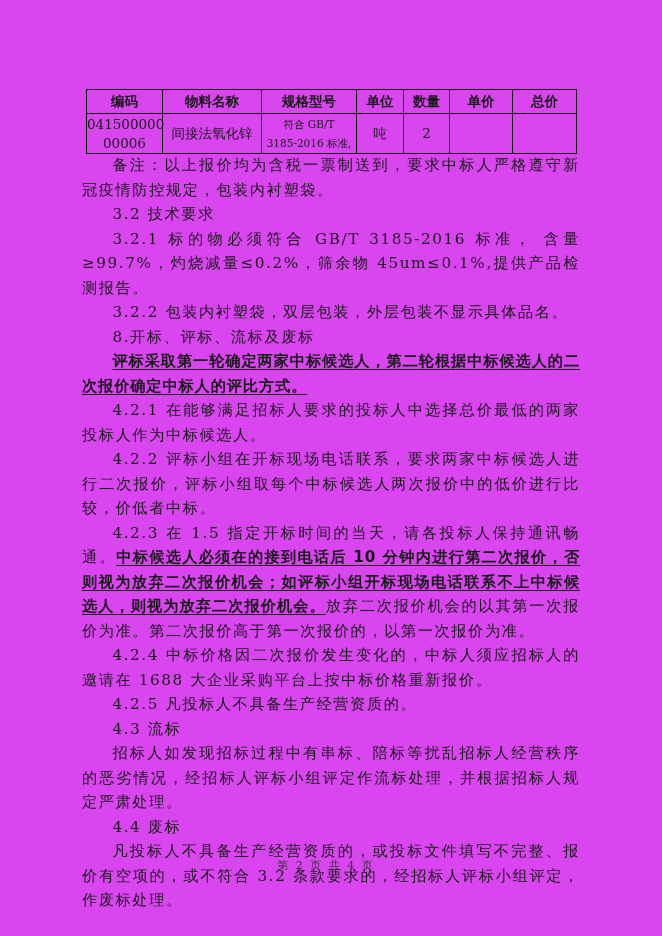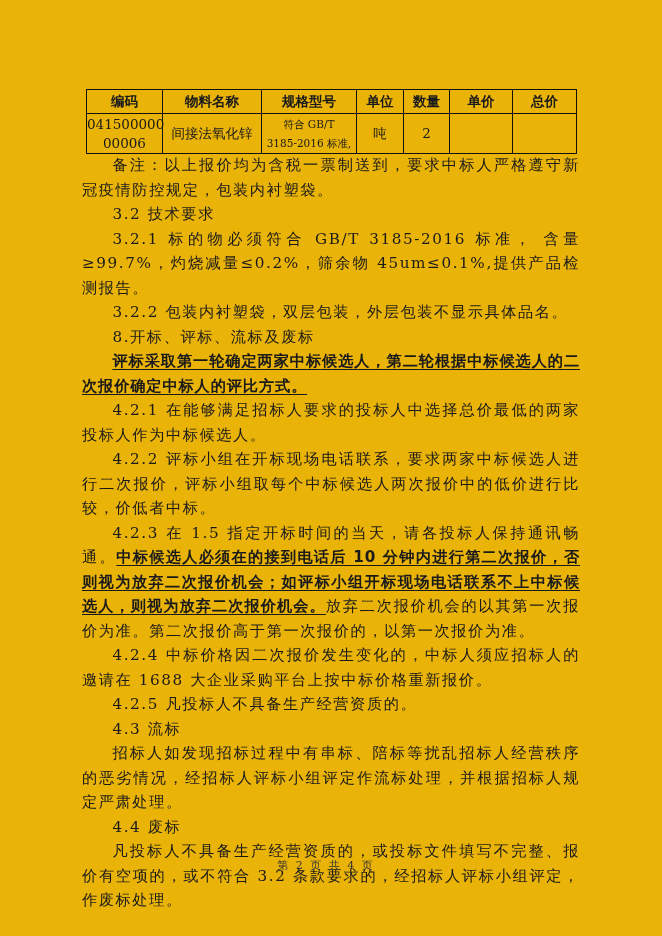--- a/index.html
+++ b/index.html
@@ -12,21 +12,21 @@
       height: 936px;
       position: relative;
       overflow: hidden;
       color: #1a1a1a;
       font-family: "DejaVu Serif", "Liberation Serif", serif;
     }
     .page {
       position: absolute;
       left: 0; top: 0;
       width: 662px; height: 936px;
-      background: #eab308;
+      background: #d946ef;
     }
     table.items {
       position: absolute;
       left: 86px;
       top: 89px;
       width: 490px;
       border-collapse: collapse;
       table-layout: fixed;
     }
     table.items th, table.items td {

